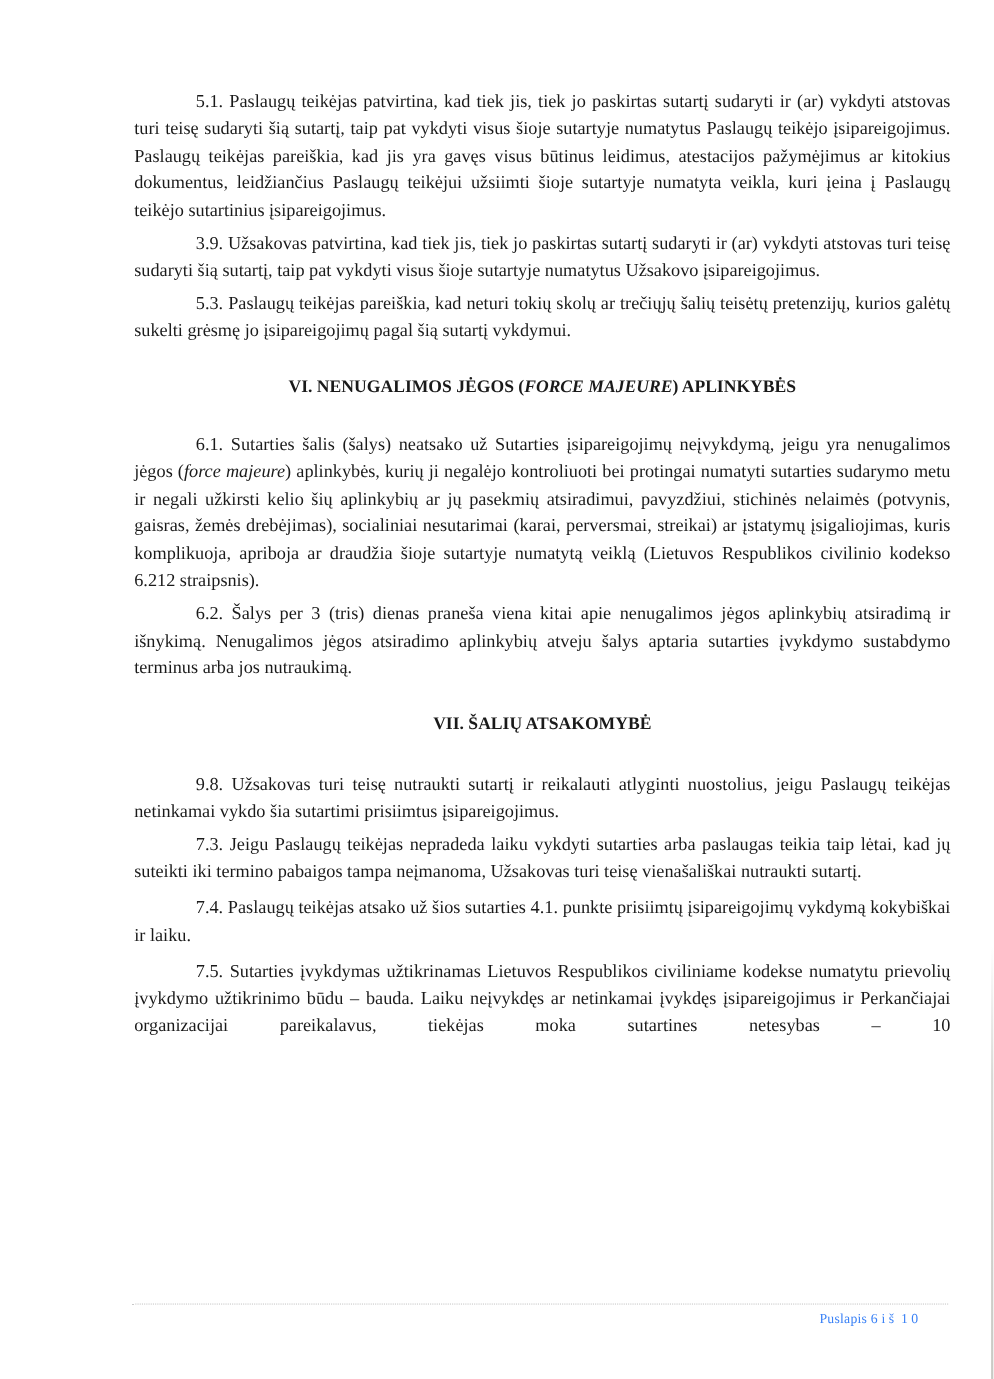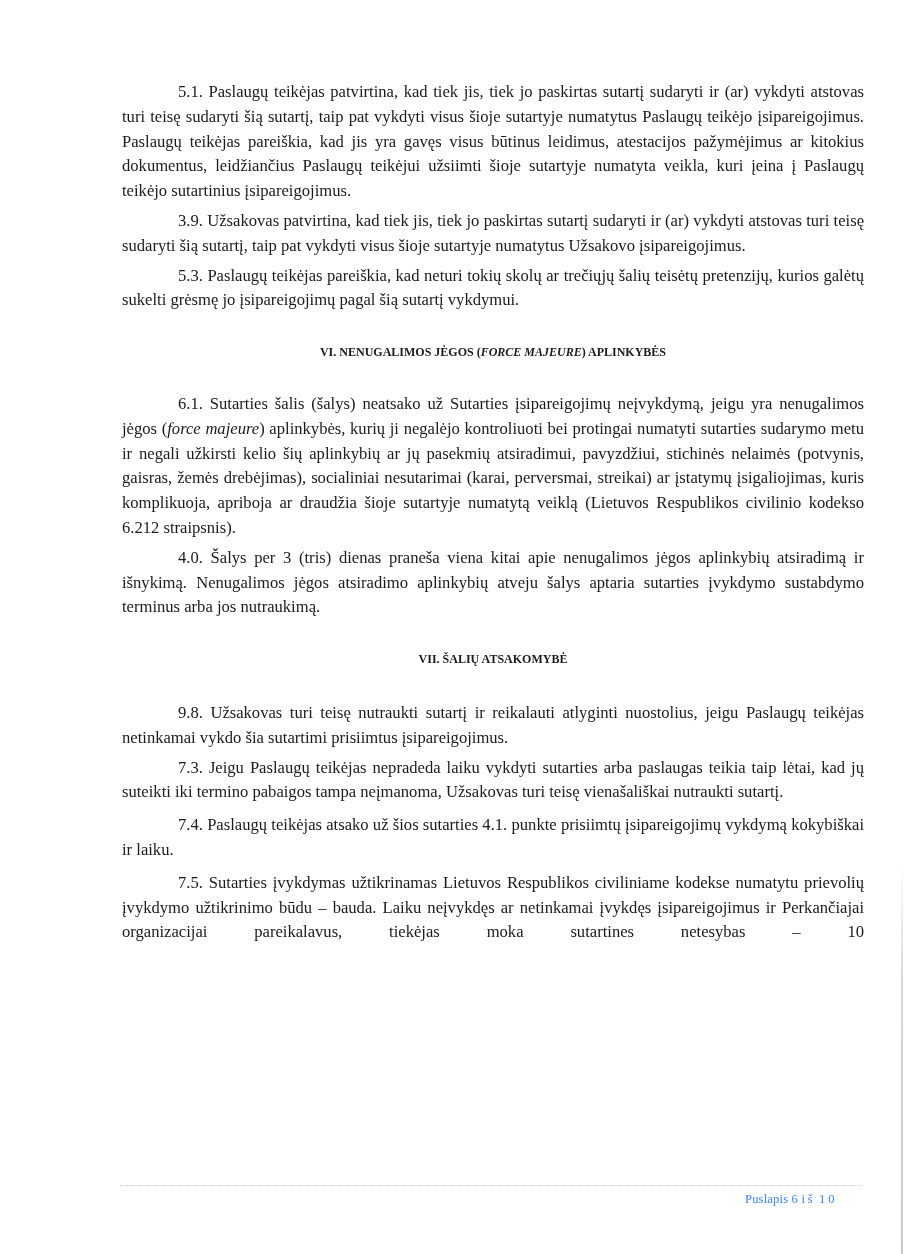--- a/index.html
+++ b/index.html
@@ -16,21 +16,21 @@
   .body {
     position: absolute; left: 122px; top: 80px; width: 742px;
     font-size: 16.6px; line-height: 24.8px;
   }
   .p {
     margin: 0; text-align: justify; text-align-last: left;
   }
   .p .ind { display: inline-block; width: 56px; }
   .p + .p { margin-top: 5px; }
   .heading {
-    margin: 0; text-align: center; font-weight: bold; font-size: 12px;
+    margin: 0; text-align: center; font-weight: bold; font-size: 16px;
   }
   .h6 { margin-top: 27px; margin-bottom: 27px; }
   .h7 { margin-top: 27px; margin-bottom: 29px; }
   .sp { margin-top: 8px !important; }
   .footer-line {
     position: absolute; left: 120px; top: 1185px; width: 742px; height: 1px;
     border-top: 1px dotted #c8c8c8;
   }
   .footer {
     position: absolute; left: 745px; top: 1192px;
@@ -49,21 +49,21 @@
     <p class="p"><span class="ind"></span><span>5.1.</span> <span>Paslaugų teikėjas patvirtina, kad tiek jis, tiek jo paskirtas sutartį sudaryti ir (ar) vykdyti atstovas turi teisę sudaryti šią sutartį, taip pat vykdyti visus šioje sutartyje numatytus Paslaugų teikėjo įsipareigojimus. Paslaugų teikėjas pareiškia, kad jis yra gavęs visus būtinus leidimus, atestacijos pažymėjimus ar kitokius dokumentus, leidžiančius Paslaugų teikėjui užsiimti šioje sutartyje numatyta veikla, kuri įeina į Paslaugų teikėjo sutartinius įsipareigojimus.</span></p>
 
     <p class="p"><span class="ind"></span><span>3.9.</span> <span>Užsakovas patvirtina, kad tiek jis, tiek jo paskirtas sutartį sudaryti ir (ar) vykdyti atstovas turi teisę sudaryti šią sutartį, taip pat vykdyti visus šioje sutartyje numatytus Užsakovo įsipareigojimus.</span></p>
 
     <p class="p"><span class="ind"></span><span>5.3.</span> <span>Paslaugų teikėjas pareiškia, kad neturi tokių skolų ar trečiųjų šalių teisėtų pretenzijų, kurios galėtų sukelti grėsmę jo įsipareigojimų pagal šią sutartį vykdymui.</span></p>
 
     <h2 class="heading h6"><span>VI. NENUGALIMOS JĖGOS (</span><i>FORCE MAJEURE</i><span>) APLINKYBĖS</span></h2>
 
     <p class="p"><span class="ind"></span><span>6.1.</span> <span>Sutarties šalis (šalys) neatsako už Sutarties įsipareigojimų neįvykdymą, jeigu yra nenugalimos jėgos (</span><i>force majeure</i><span>) aplinkybės, kurių ji negalėjo kontroliuoti bei protingai numatyti sutarties sudarymo metu ir negali užkirsti kelio šių aplinkybių  ar jų pasekmių atsiradimui, pavyzdžiui, stichinės nelaimės (potvynis, gaisras, žemės drebėjimas), socialiniai nesutarimai (karai, perversmai, streikai) ar įstatymų įsigaliojimas, kuris komplikuoja, apriboja ar draudžia šioje sutartyje numatytą veiklą (Lietuvos Respublikos civilinio kodekso 6.212 straipsnis).</span></p>
 
-    <p class="p"><span class="ind"></span><span>4.0.</span> <span>Šalys per 3 (tris) dienas praneša viena kitai apie nenugalimos jėgos aplinkybių atsiradimą ir išnykimą. Nenugalimos jėgos atsiradimo aplinkybių atveju šalys aptaria sutarties įvykdymo sustabdymo terminus arba jos nutraukimą.</span></p>
+    <p class="p"><span class="ind"></span><span>6.2.</span> <span>Šalys per 3 (tris) dienas praneša viena kitai apie nenugalimos jėgos aplinkybių atsiradimą ir išnykimą. Nenugalimos jėgos atsiradimo aplinkybių atveju šalys aptaria sutarties įvykdymo sustabdymo terminus arba jos nutraukimą.</span></p>
 
     <h2 class="heading h7">VII. ŠALIŲ ATSAKOMYBĖ</h2>
 
 
     <p class="p"><span class="ind"></span><span>9.8.</span> <span>Užsakovas turi teisę nutraukti sutartį ir reikalauti atlyginti nuostolius, jeigu Paslaugų teikėjas netinkamai vykdo šia sutartimi prisiimtus įsipareigojimus.</span></p>
 
     <p class="p"><span class="ind"></span><span>7.3.</span> <span>Jeigu Paslaugų teikėjas nepradeda laiku vykdyti sutarties arba paslaugas teikia taip lėtai, kad jų suteikti iki termino pabaigos tampa neįmanoma, Užsakovas turi teisę vienašališkai nutraukti sutartį.</span></p>
 
     <p class="p sp"><span class="ind"></span><span>7.4.</span> <span>Paslaugų teikėjas atsako už šios sutarties 4.1. punkte prisiimtų įsipareigojimų vykdymą kokybiškai ir laiku.</span></p>
 

